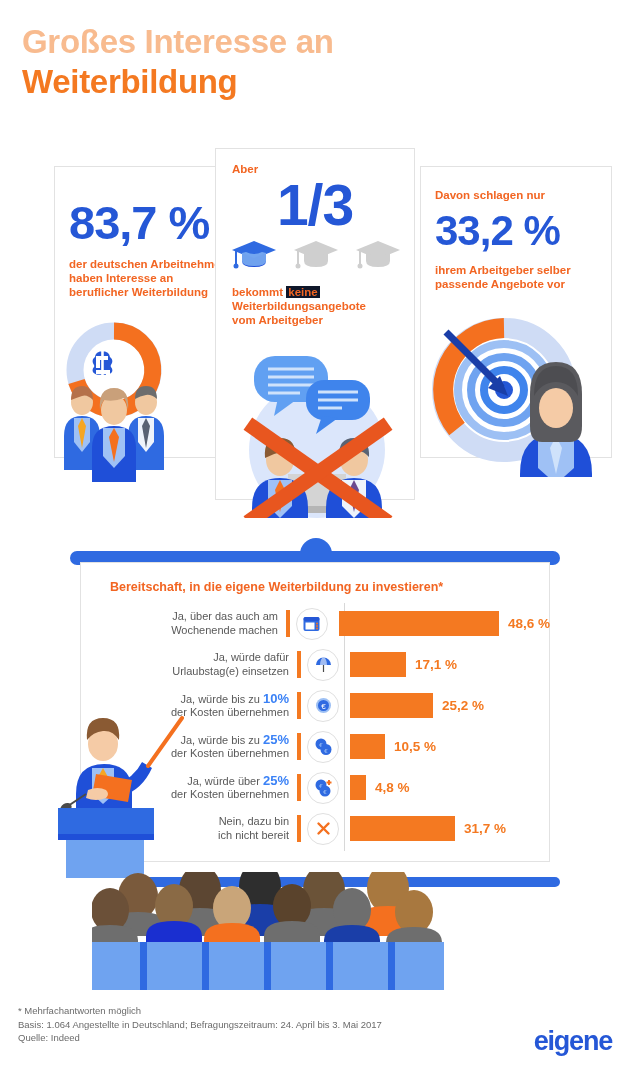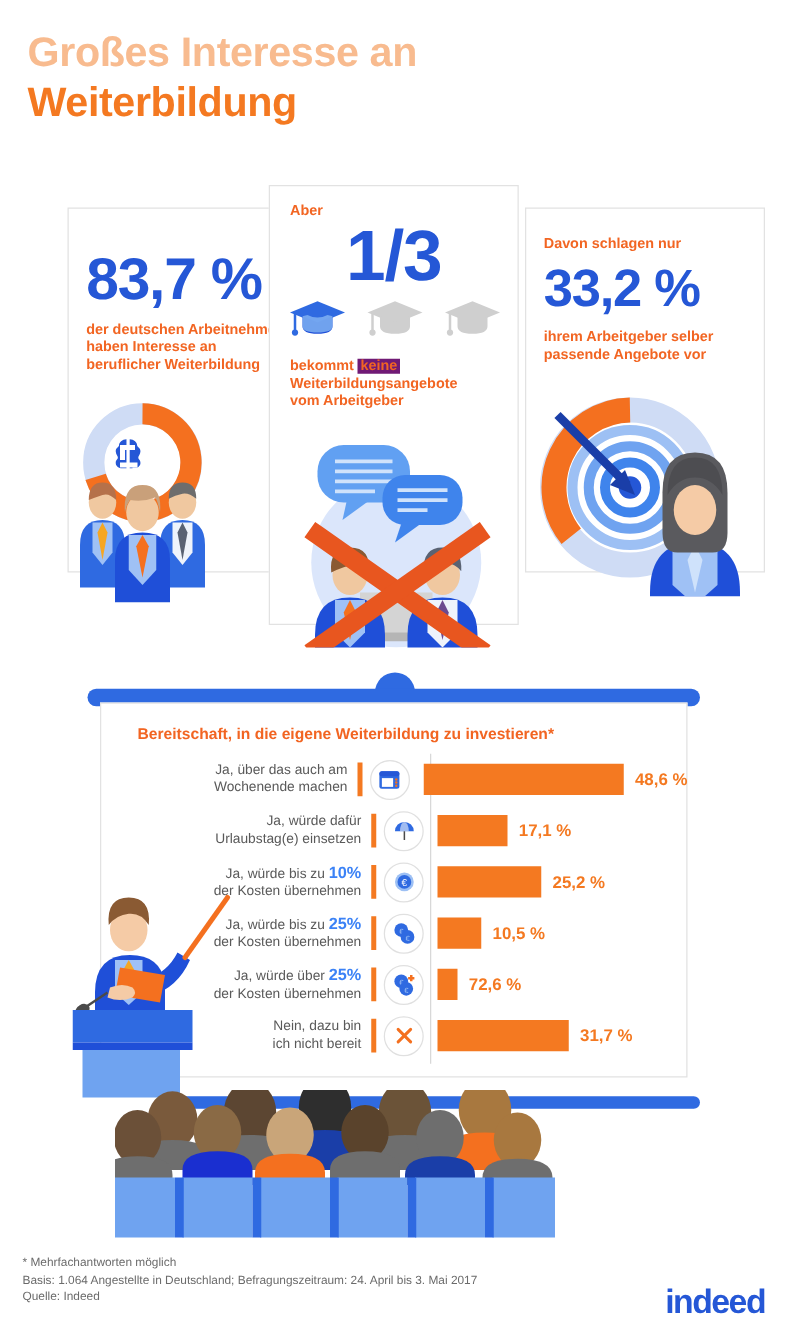--- a/index.html
+++ b/index.html
@@ -32,21 +32,21 @@
 
   .kicker { color:#f26522; font-size:11.5px; font-weight:bold; }
   .bignum {
     color:#2557d6; font-weight:bold; letter-spacing:-1px;
     font-family:"Liberation Sans", sans-serif;
   }
   .bignum.sz1 { font-size: 47px; line-height: 52px; }
   .bignum.sz2 { font-size: 57px; line-height: 52px; }
   .bignum.sz3 { font-size: 42px; line-height: 48px; }
   .desc { color:#f26522; font-size:11.5px; font-weight:bold; line-height:14px; }
-  .hl { background:#701a75; padding:0 2px; }
+  .hl { background:#0f172a; padding:0 2px; }
 
   .card-left .pad  { padding: 30px 14px 0 14px; }
   .card-mid  .pad  { padding: 14px 16px 0 16px; }
   .card-right .pad { padding: 22px 14px 0 14px; }
 
   
   .illus { position:absolute; }
 
   
   .rail {
@@ -395,21 +395,21 @@
           <circle cx="11" cy="13" r="5.5" fill="#2f6ae1"></circle>
           <text x="11" y="16" font-size="6" fill="#9dc0f4" text-anchor="middle" font-family="Liberation Sans, sans-serif">€</text>
           <g stroke="#f4701f" stroke-width="2">
               <line x1="15" y1="2" x2="15" y2="7"></line>
               <line x1="12.5" y1="4.5" x2="17.5" y2="4.5"></line>
             </g>
         </svg>
       </div>
       <div class="barwrap">
         <div class="bar" style="width:16px;"></div>
-        <div class="barval">72,6 %</div>
+        <div class="barval">4,8 %</div>
       </div>
     </div>
 
     <div class="row">
       <div class="row-label">
         <div>Nein, dazu bin</div>
         <div>ich nicht bereit</div>
       </div>
       <div class="tick"></div>
       <div class="icon-circ">
@@ -523,16 +523,16 @@
       </g>
     </svg>
   </div>
 
   <div class="foot">
     <div class="foot-line">* Mehrfachantworten möglich</div>
     <div class="foot-line">Basis: 1.064 Angestellte in Deutschland; Befragungszeitraum: 24. April bis 3. Mai 2017</div>
     <div class="foot-src">Quelle: Indeed</div>
   </div>
   <div class="logo">
-    <span>indeed</span>
+    <span>eigene</span>
   </div>
 
 </div>
 
 </body></html>

